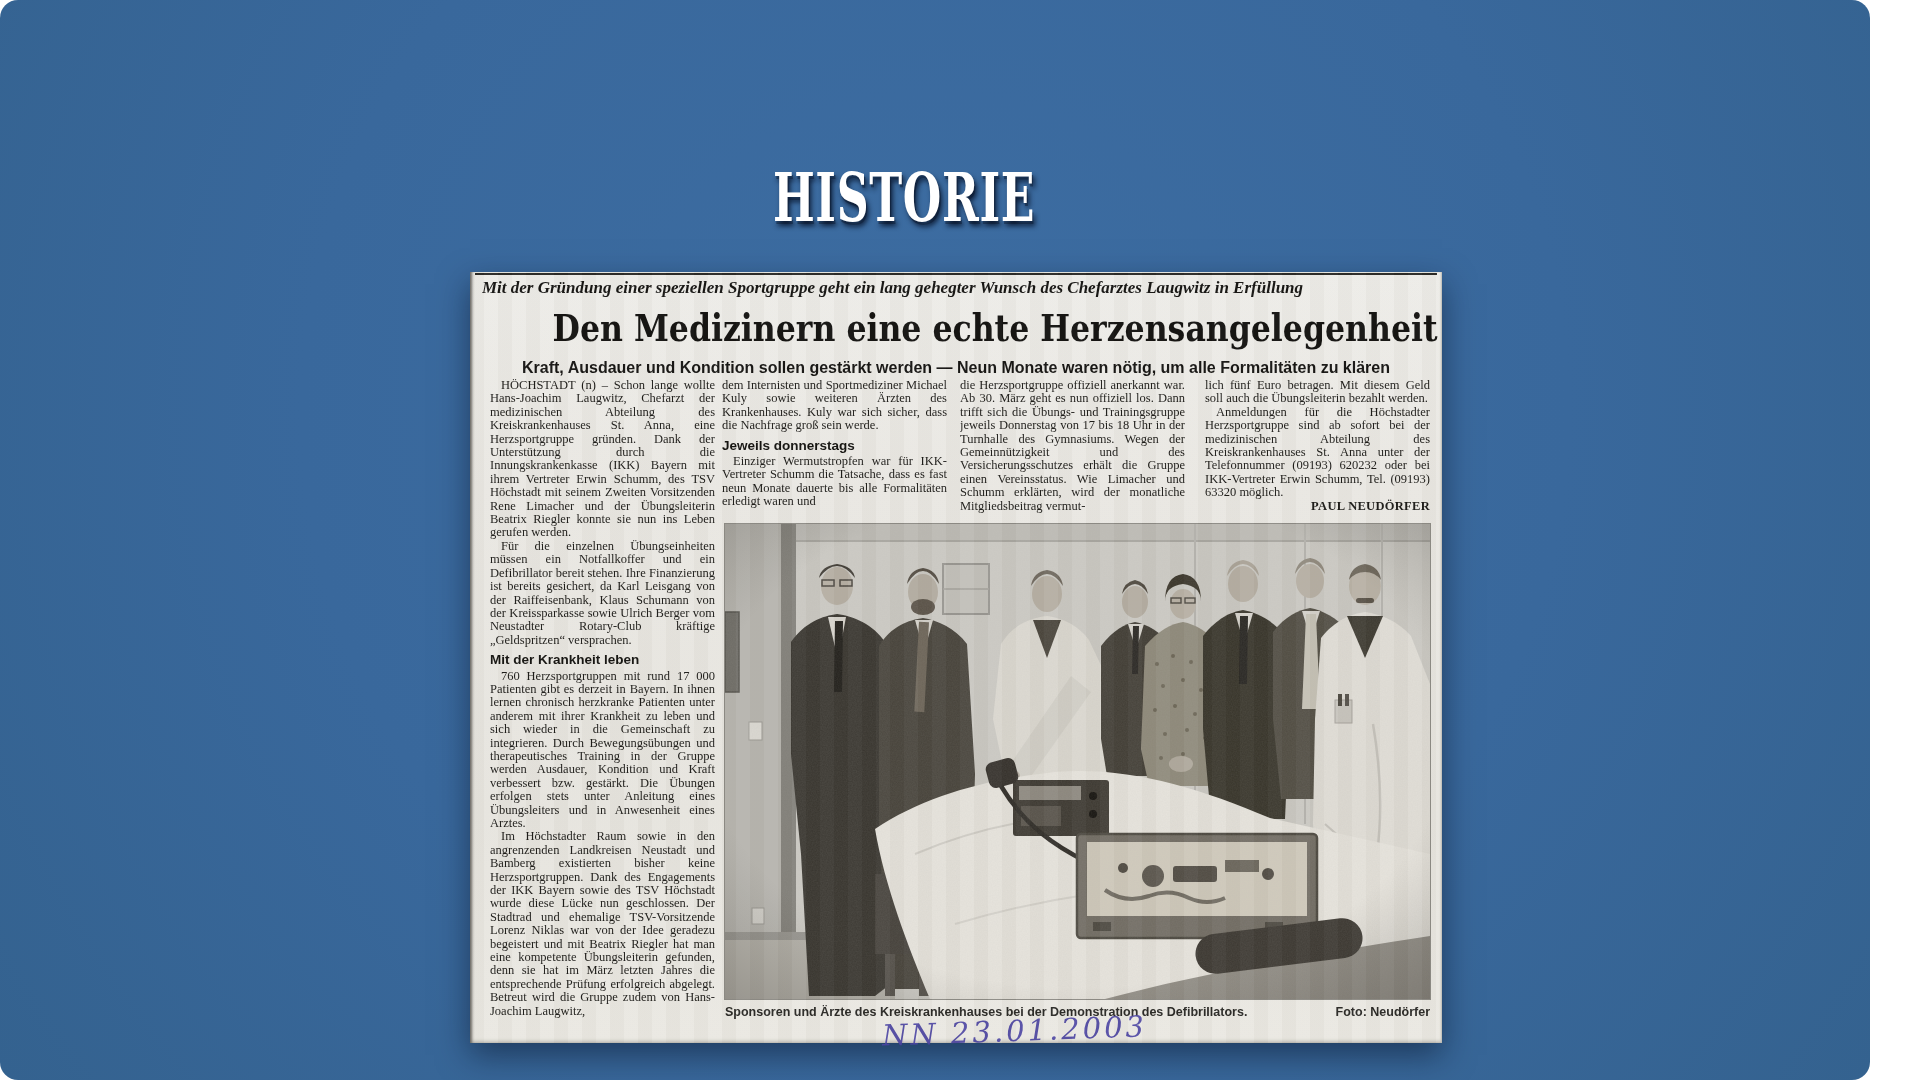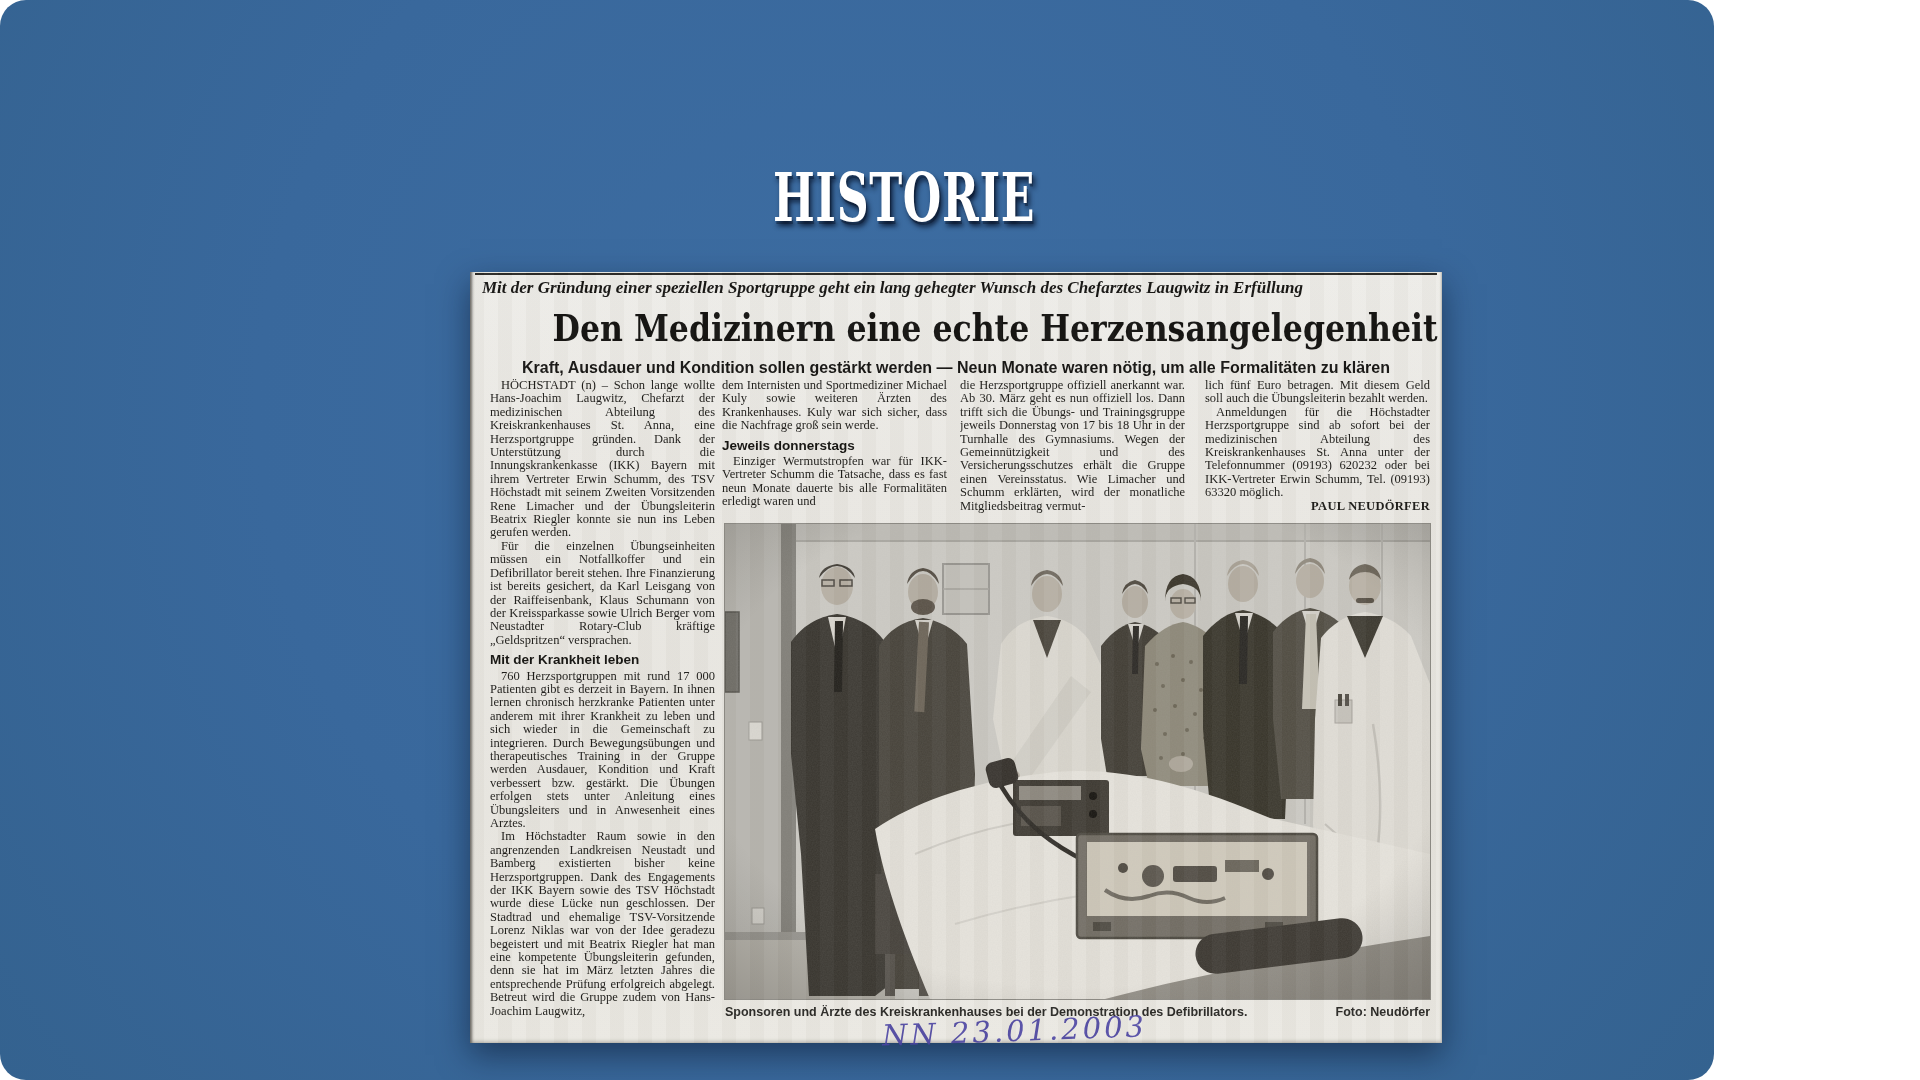--- a/index.html
+++ b/index.html
@@ -1,19 +1,19 @@
 <!DOCTYPE html>
 <html><head>
 <meta charset="utf-8">
 <style>
   html,body{margin:0;padding:0;background:#ffffff;}
   .page{
-    position:relative;width:1714px;height:1080px;overflow:hidden;
+    position:relative;width:1870px;height:1080px;overflow:hidden;
     background:radial-gradient(circle at 50% 38%, #3d6da2 0%, #39689c 55%, #34628f 100%);
-    border-radius:26px;
+    border-radius:18px;
     font-family:"Liberation Serif", serif;
   }
   
   .slide-title{
     position:absolute;top:164px;left:904px;
     transform:translateX(-50%) scaleX(0.66);
     font-family:"DejaVu Serif", serif;font-weight:bold;font-size:67px;line-height:1;
     color:#ffffff;letter-spacing:1px;white-space:nowrap;
     text-shadow:4px 5px 7px rgba(8,20,42,.85), 2px 3px 0 rgba(20,42,70,.55);
   }

